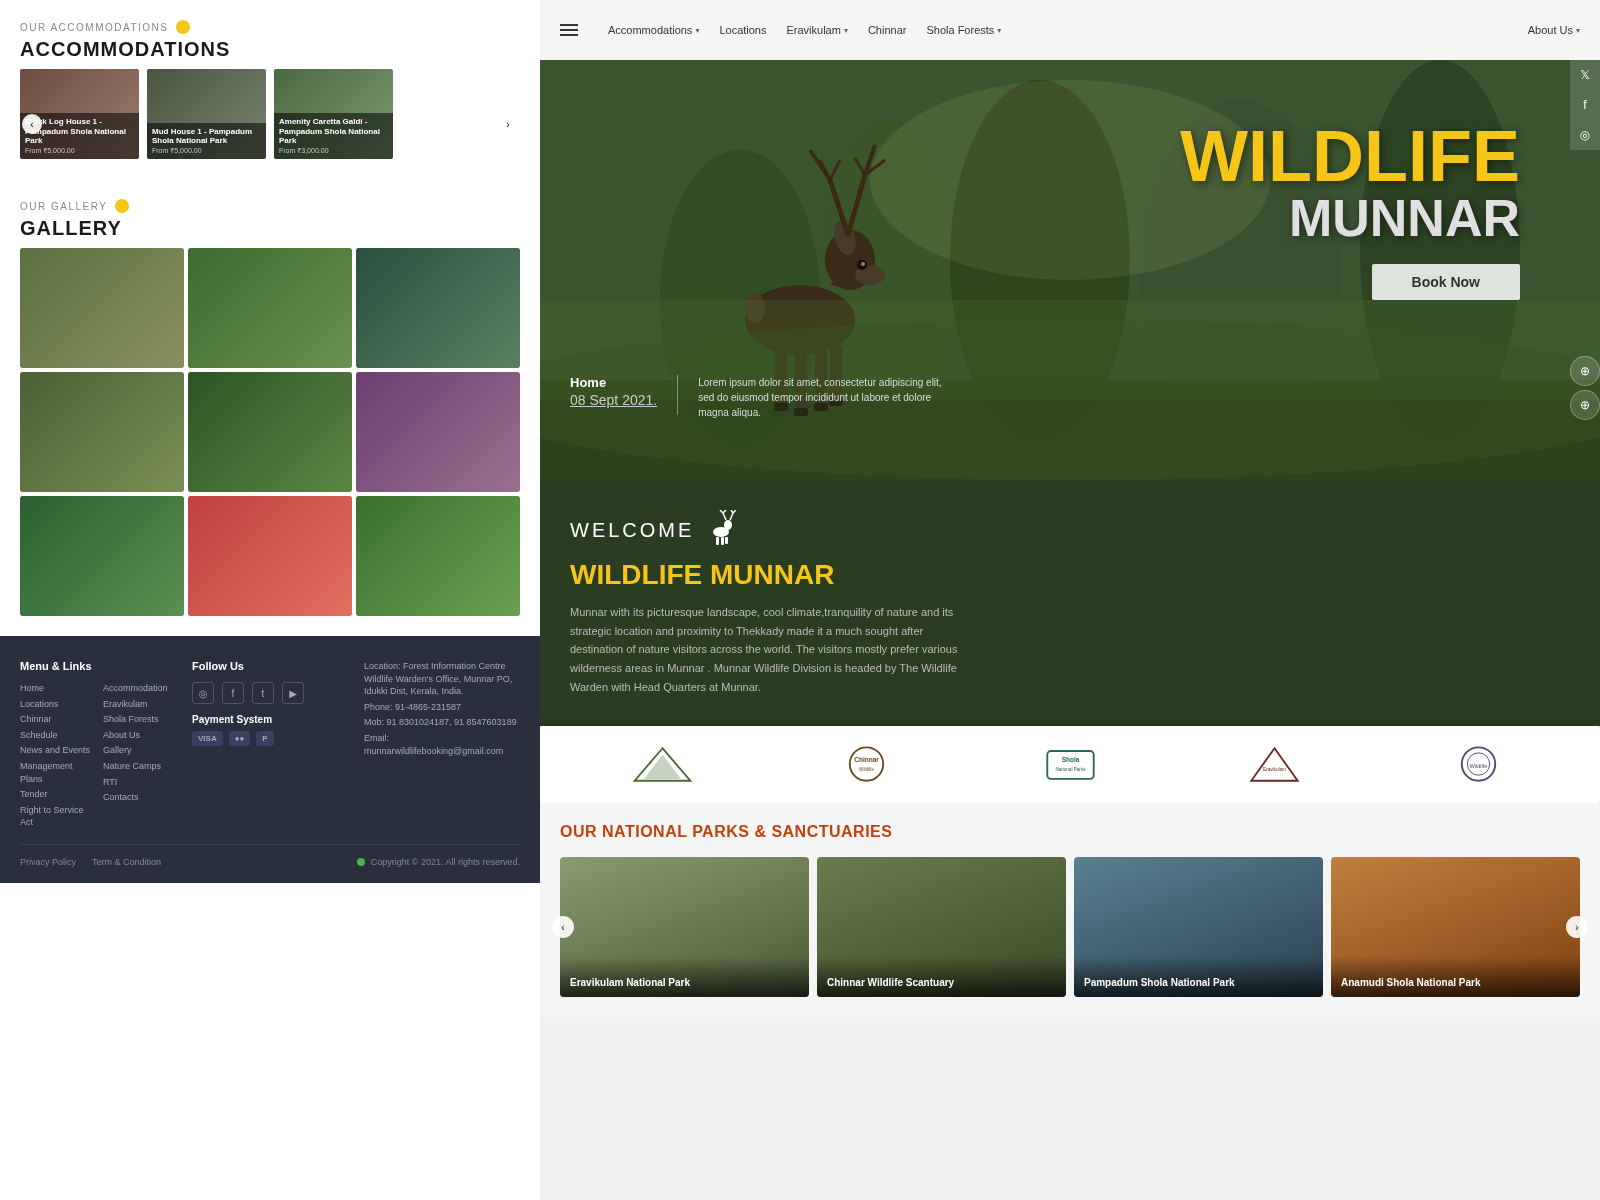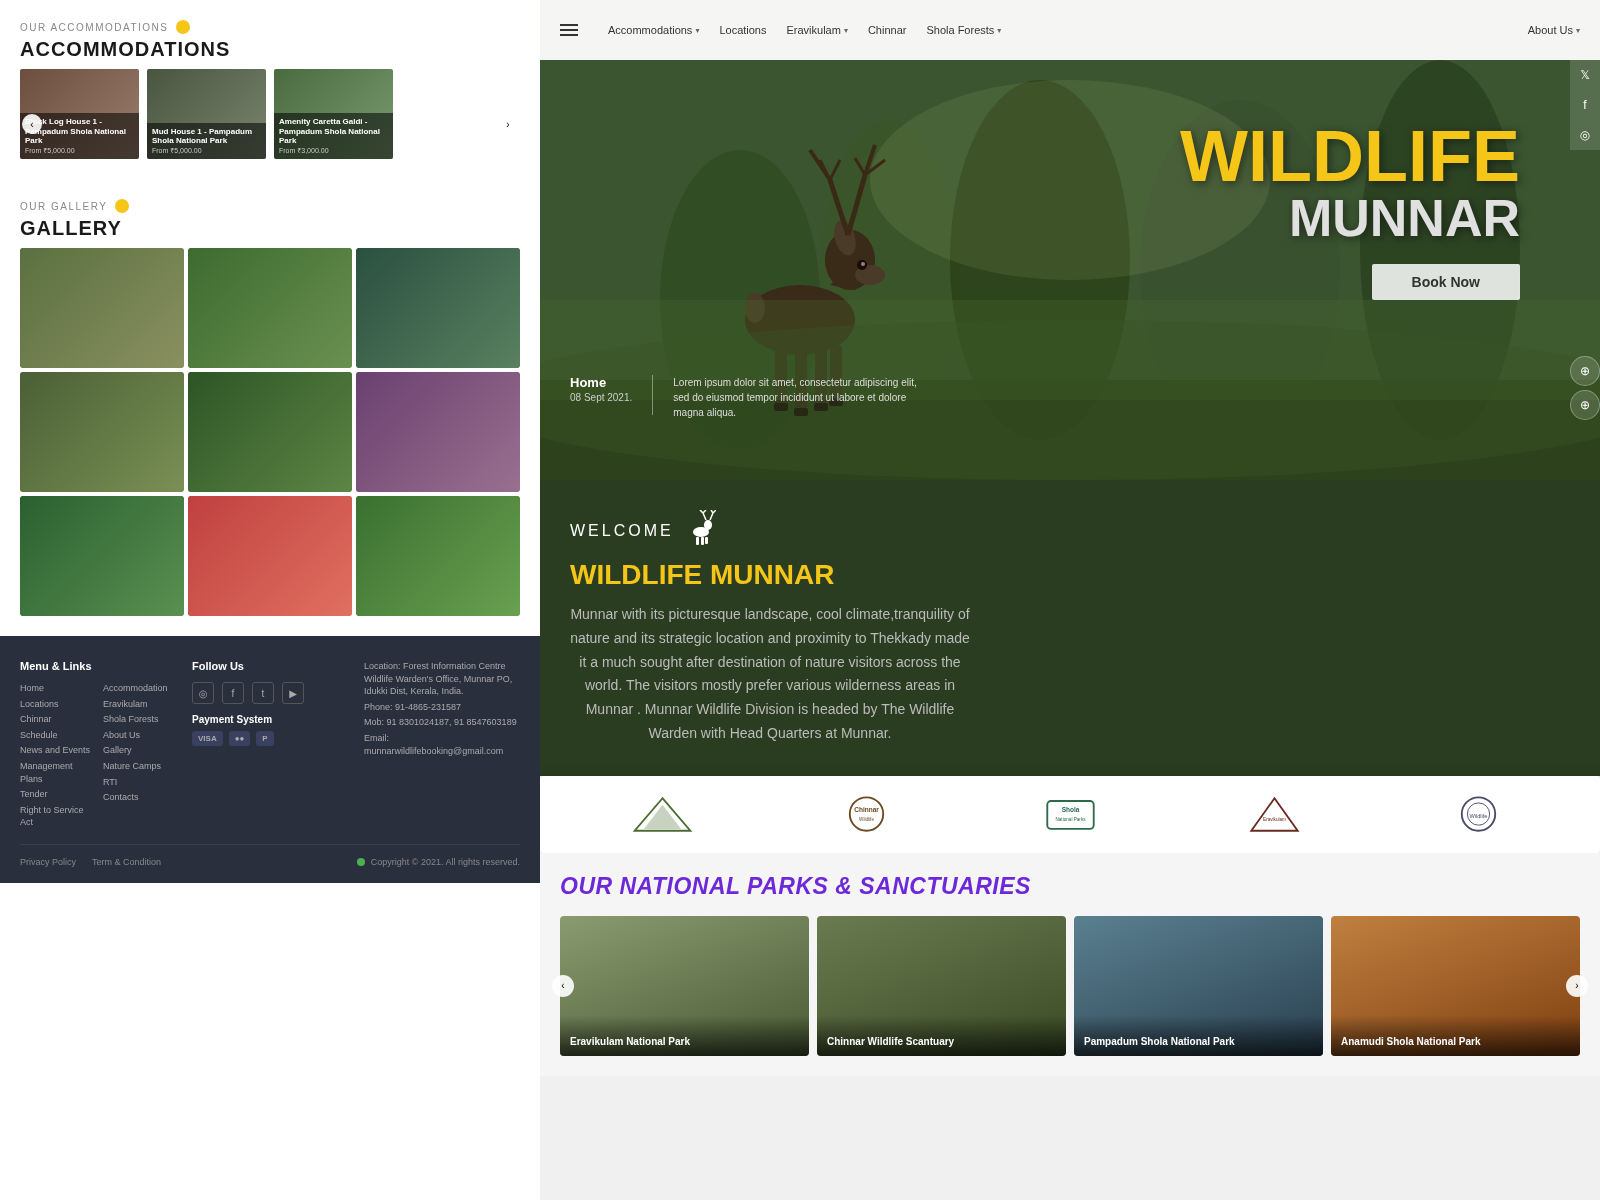--- a/index.html
+++ b/index.html
@@ -345,23 +345,24 @@
       display: flex;
       align-items: flex-start;
       gap: 20px;
     }
     .hero-breadcrumb .home-label {
       font-size: 13px;
       color: #fff;
       font-weight: 600;
     }
     .hero-breadcrumb .date {
-      font-size: 10px;
+      font-size: 14px;
       color: #ccc;
       margin-top: 2px;
+      text-decoration: underline;
     }
     .hero-breadcrumb .divider {
       width: 1px;
       height: 40px;
       background: rgba(255,255,255,0.4);
     }
     .hero-breadcrumb .description {
       font-size: 10px;
       color: #ddd;
       max-width: 250px;
@@ -395,40 +396,39 @@
       padding: 30px 30px 30px 30px;
       flex-shrink: 0;
     }
     .welcome-header {
       display: flex;
       align-items: center;
       gap: 12px;
       margin-bottom: 8px;
     }
     .welcome-text {
-      font-size: 16px;
+      font-size: 20px;
       color: #fff;
       letter-spacing: 3px;
     }
     .deer-icon-small {
       color: #fff;
       font-size: 24px;
     }
     .welcome-title {
       font-size: 28px;
       font-weight: 800;
       color: #f5c518;
       margin-bottom: 12px;
     }
     .welcome-description {
-      font-size: 14px;
+      font-size: 11px;
       color: #bbb;
       line-height: 1.7;
       max-width: 400px;
-      text-align: center;
     }
 
     
     .logos-strip {
       background: #fff;
       padding: 16px 20px;
       display: flex;
       align-items: center;
       justify-content: space-around;
       flex-shrink: 0;
@@ -450,25 +450,24 @@
     
     .parks-section {
       background: #f5f5f5;
       padding: 20px 20px;
       flex-shrink: 0;
     }
     .parks-header {
       margin-bottom: 16px;
     }
     .parks-title {
-      font-size: 23px;
+      font-size: 16px;
       font-weight: 800;
-      color: #6d28d9;
+      color: #c2410c;
       letter-spacing: 0.5px;
-      font-style: italic;
     }
     .parks-carousel {
       position: relative;
     }
     .parks-track {
       display: flex;
       gap: 8px;
       overflow: hidden;
     }
     .park-card {

